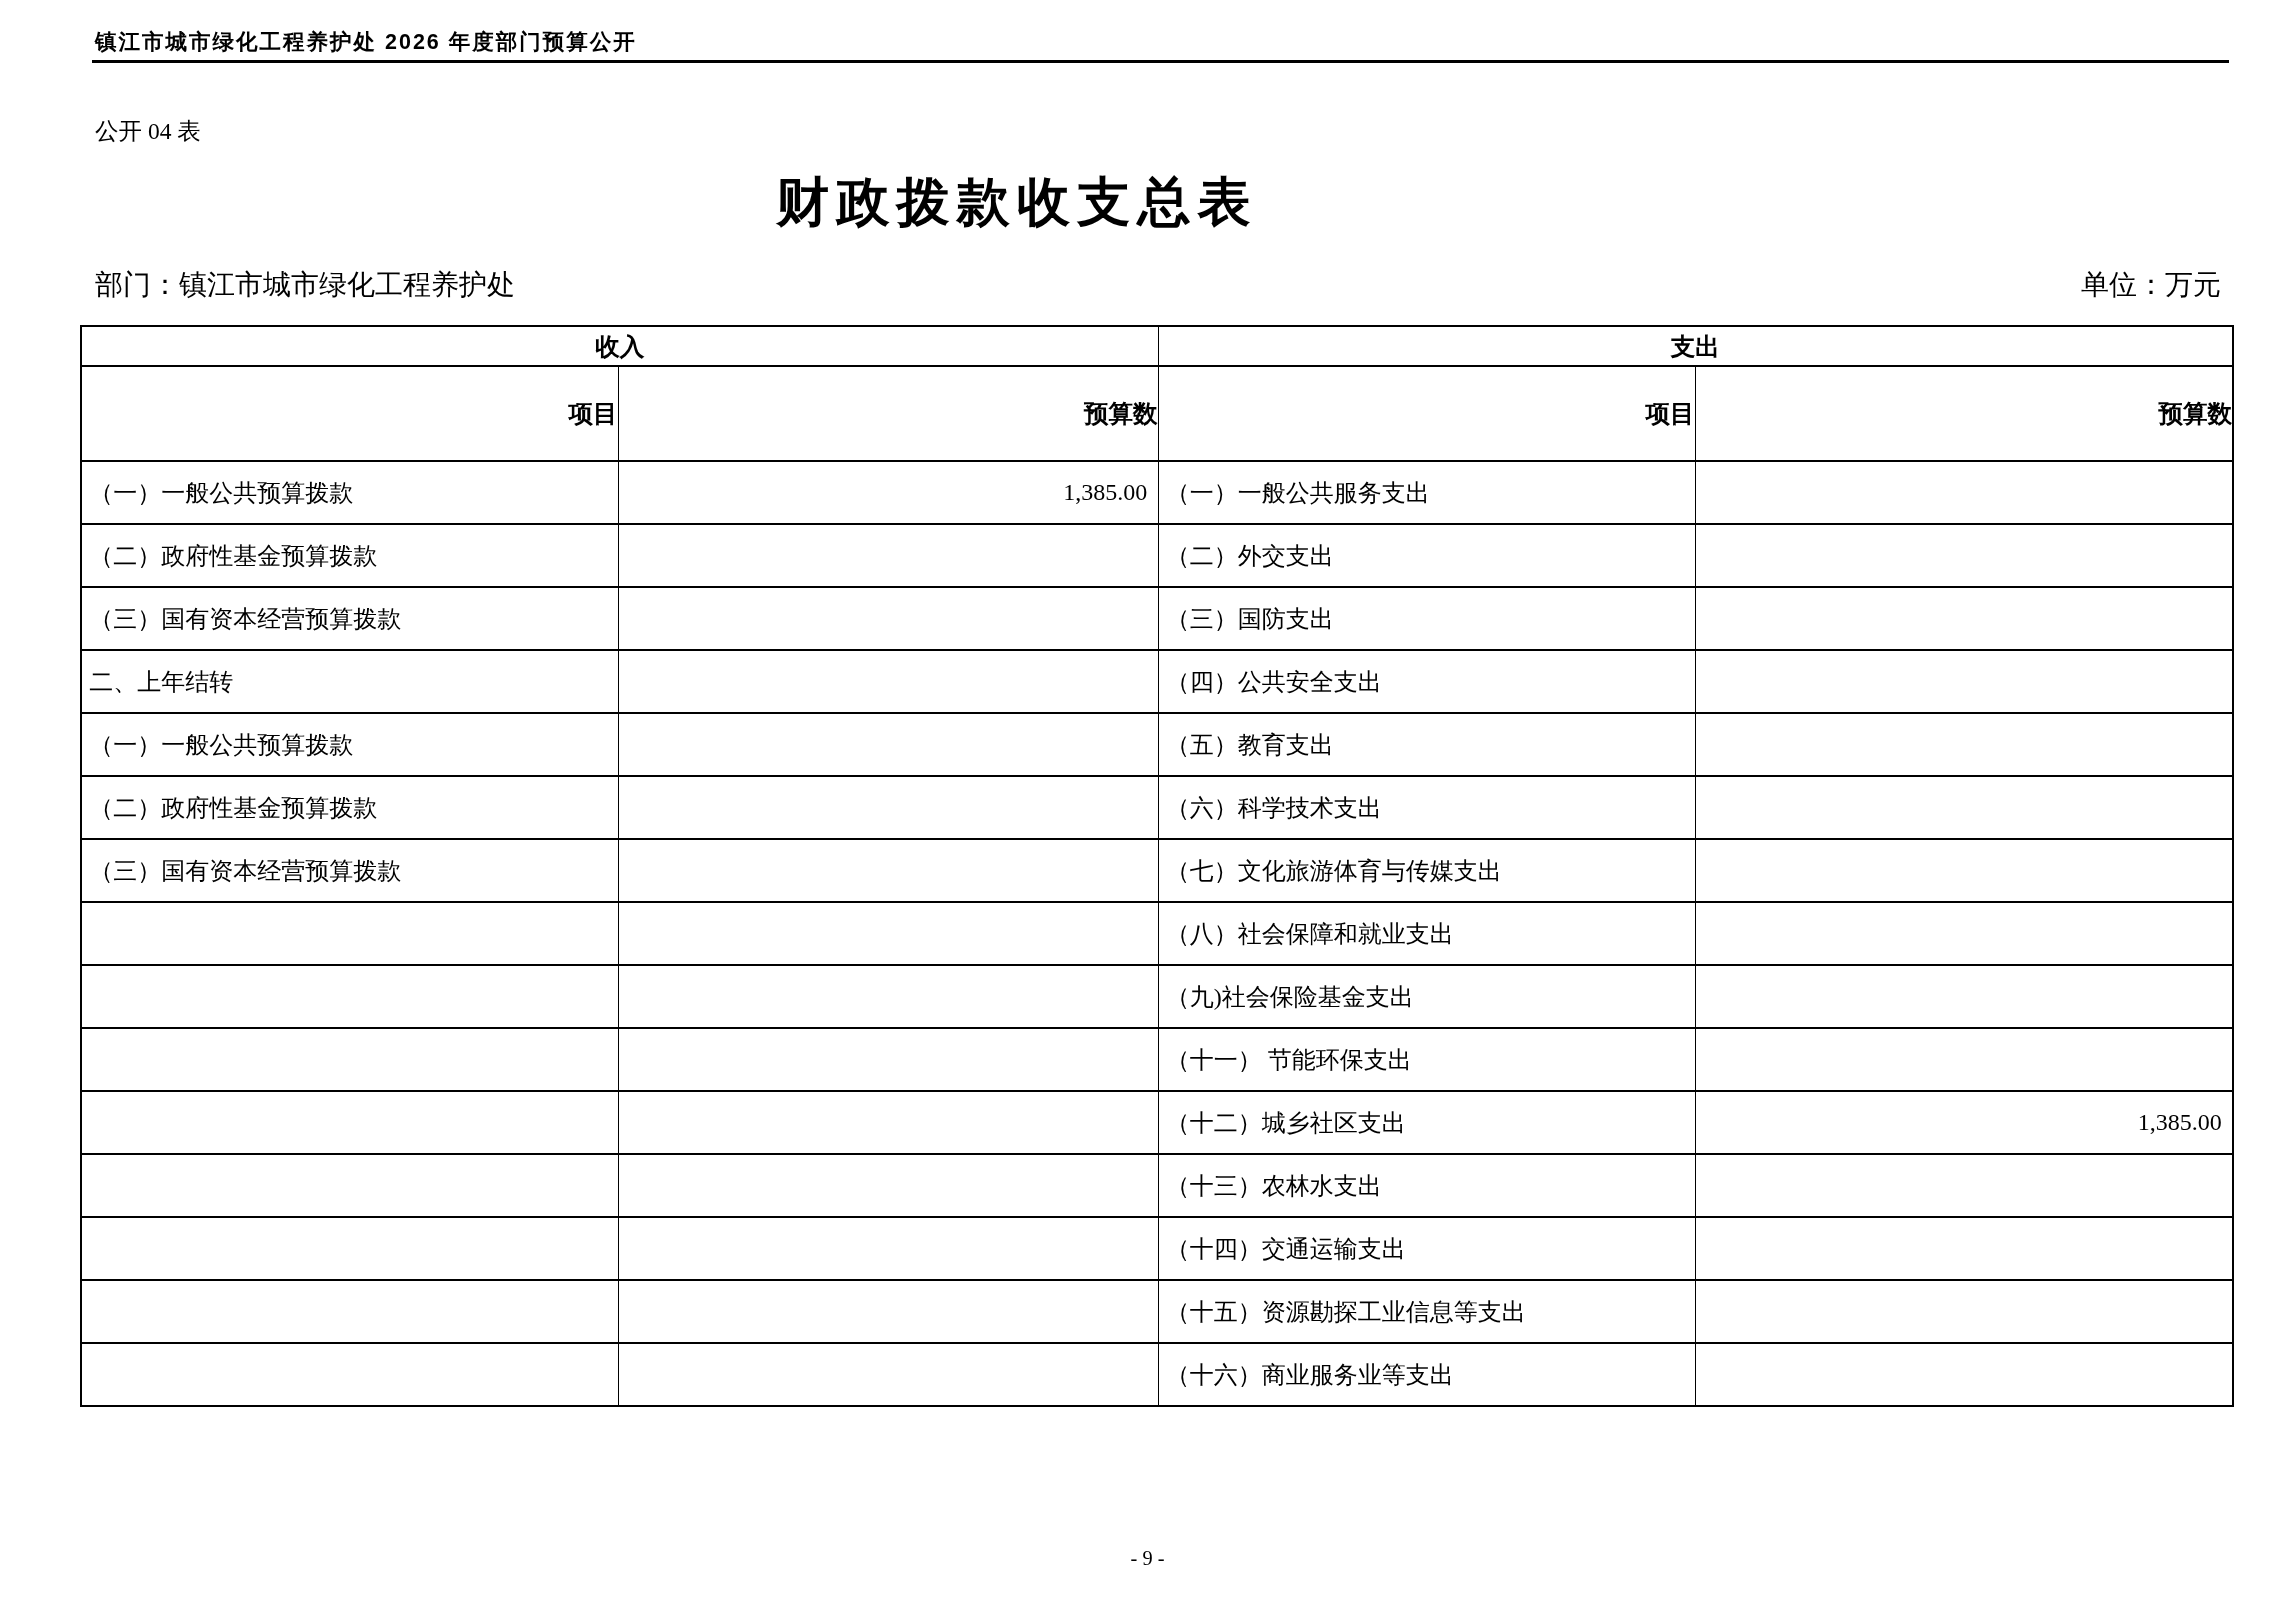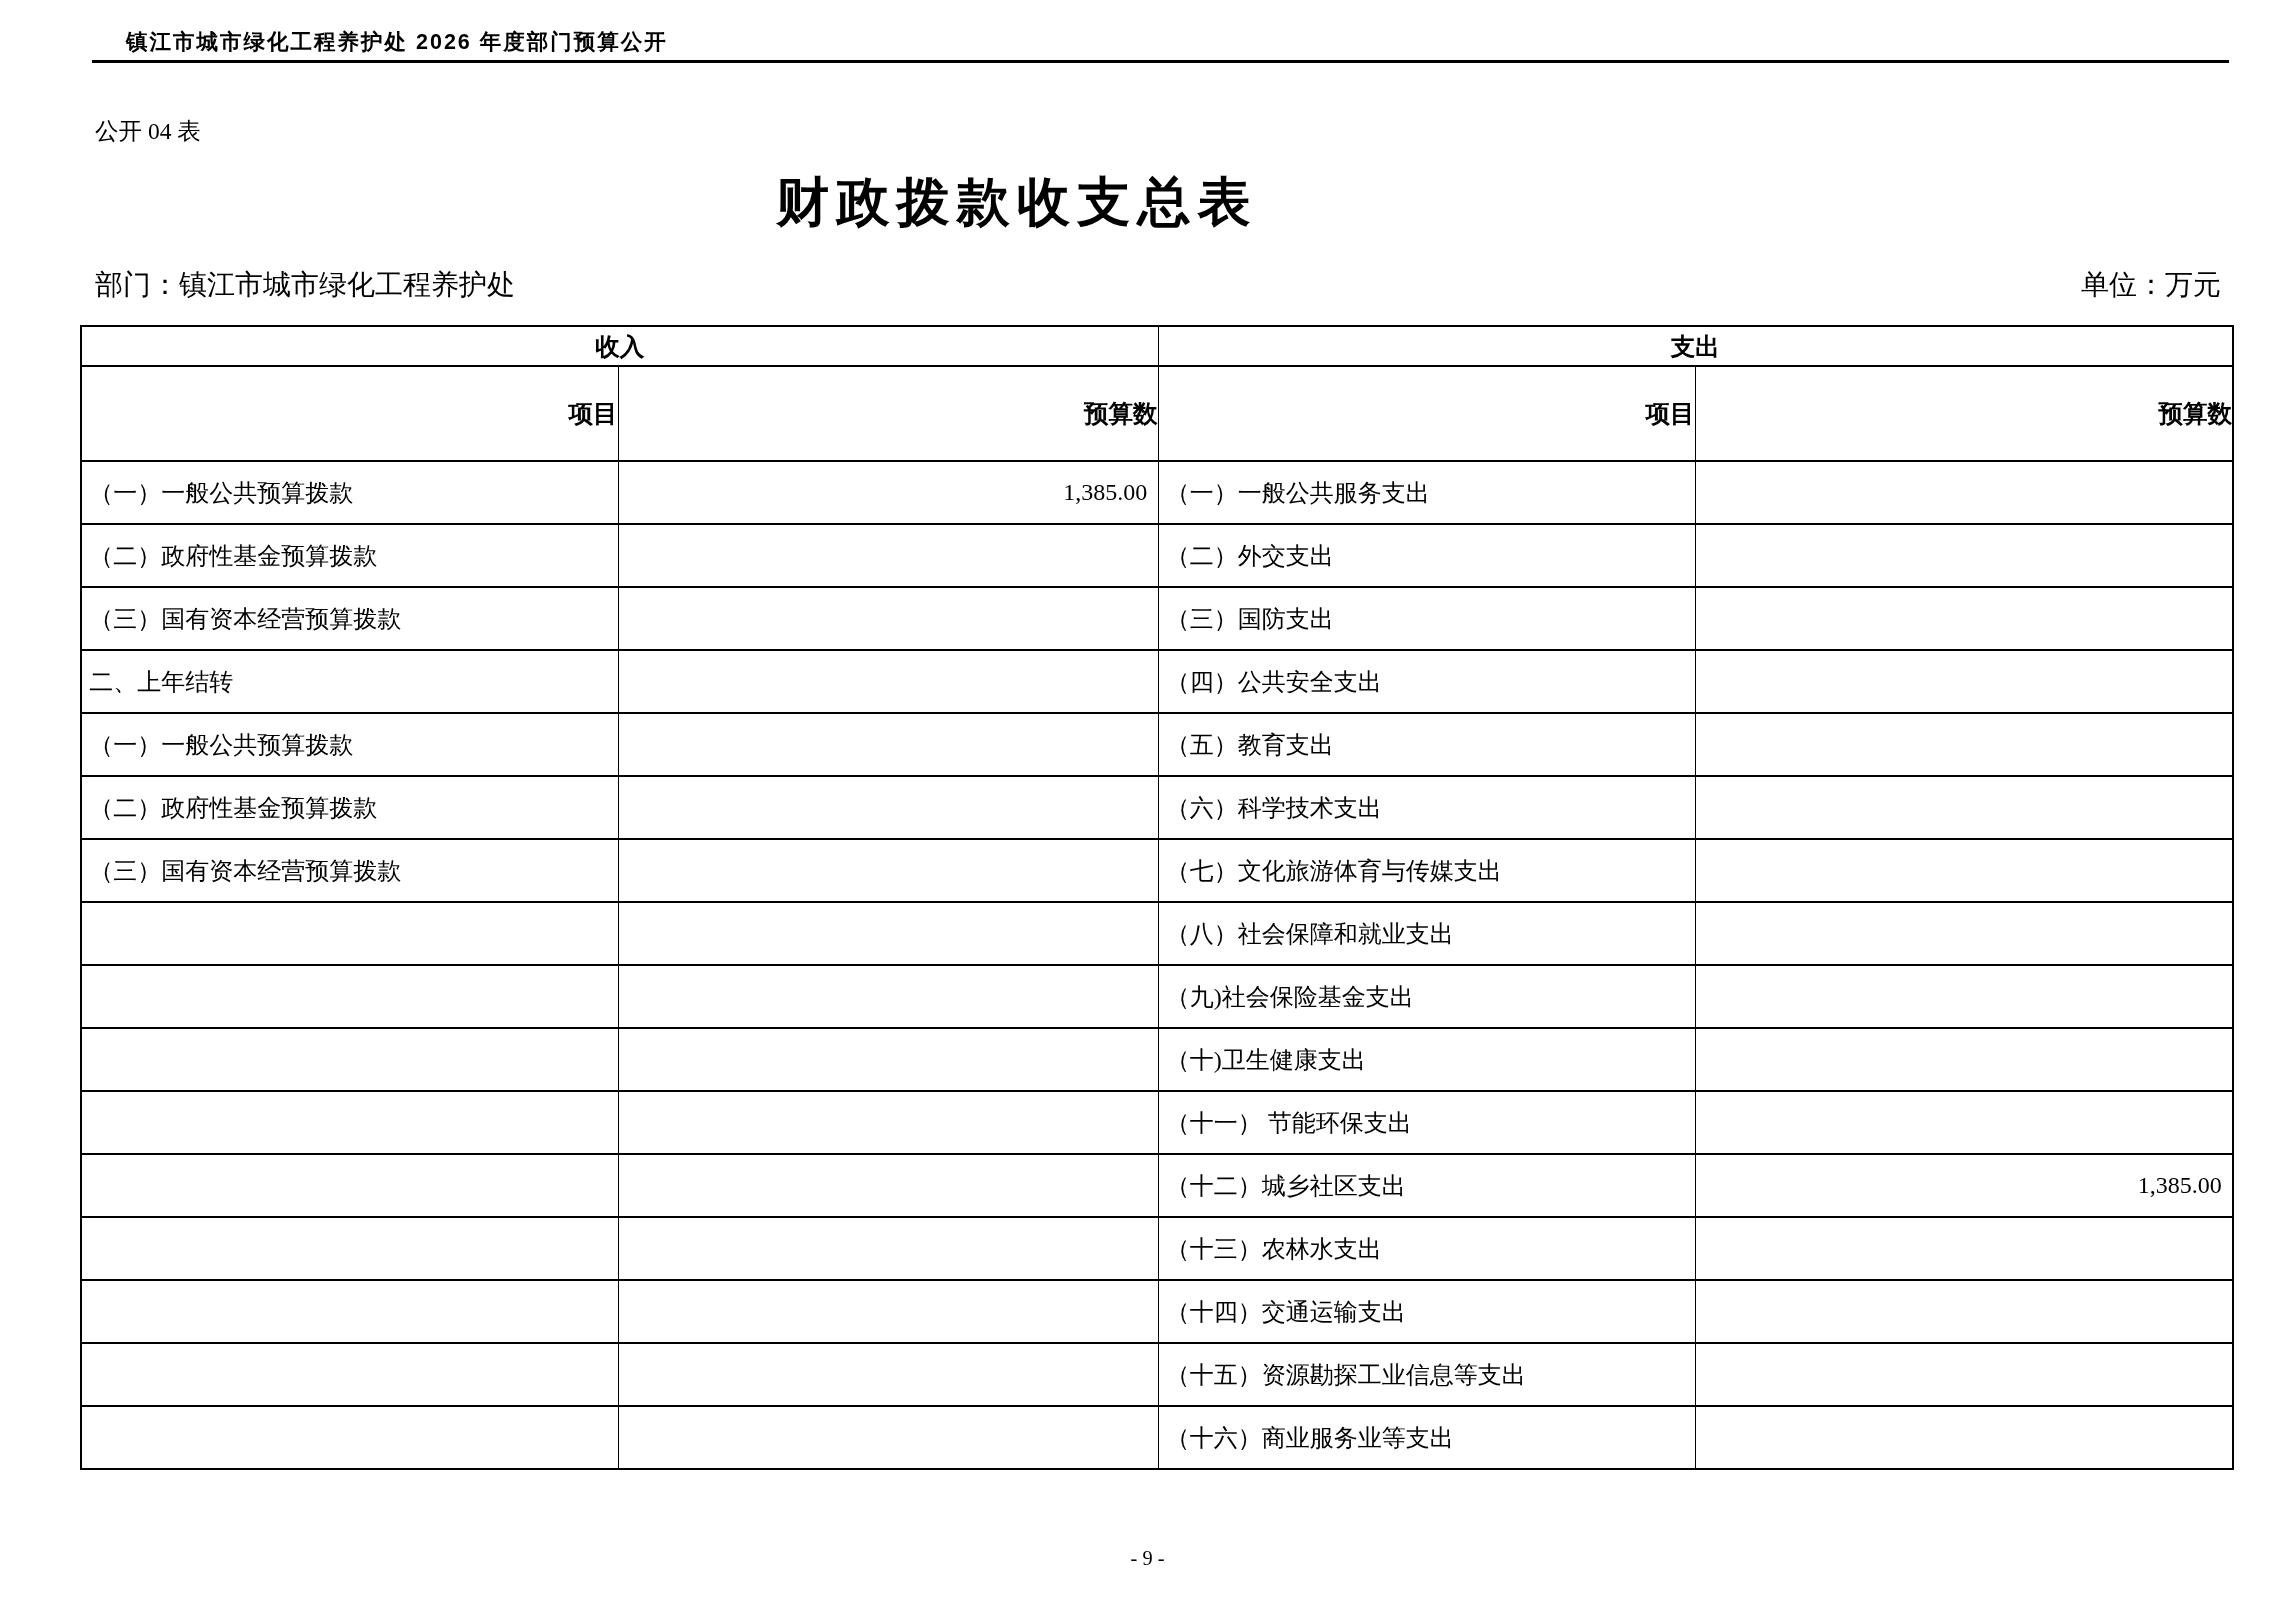--- a/index.html
+++ b/index.html
@@ -18,21 +18,20 @@
   }
   .doc-header {
     position: absolute;
     left: 95px;
     top: 26.6px;
     font-size: 21.5px;
     font-weight: bold;
     letter-spacing: 2px;
     font-family: "Liberation Sans", "DejaVu Sans", sans-serif;
     white-space: nowrap;
-    margin-left: 31px;
   }
   .header-rule {
     position: absolute;
     left: 92px;
     top: 60px;
     width: 2137px;
     height: 3.1px;
     background: #000000;
   }
   .form-label {
@@ -203,26 +202,20 @@
       </tr>
       <tr>
         <td class="item"></td>
         <td class="num"></td>
         <td class="item">（九)社会保险基金支出</td>
         <td class="num"></td>
       </tr>
       <tr>
         <td class="item"></td>
         <td class="num"></td>
-        <td class="item">（十)卫生健康支出</td>
-        <td class="num"></td>
-      </tr>
-      <tr>
-        <td class="item"></td>
-        <td class="num"></td>
         <td class="item">（十一） 节能环保支出</td>
         <td class="num"></td>
       </tr>
       <tr>
         <td class="item"></td>
         <td class="num"></td>
         <td class="item">（十二）城乡社区支出</td>
         <td class="num">1,385.00</td>
       </tr>
       <tr>

